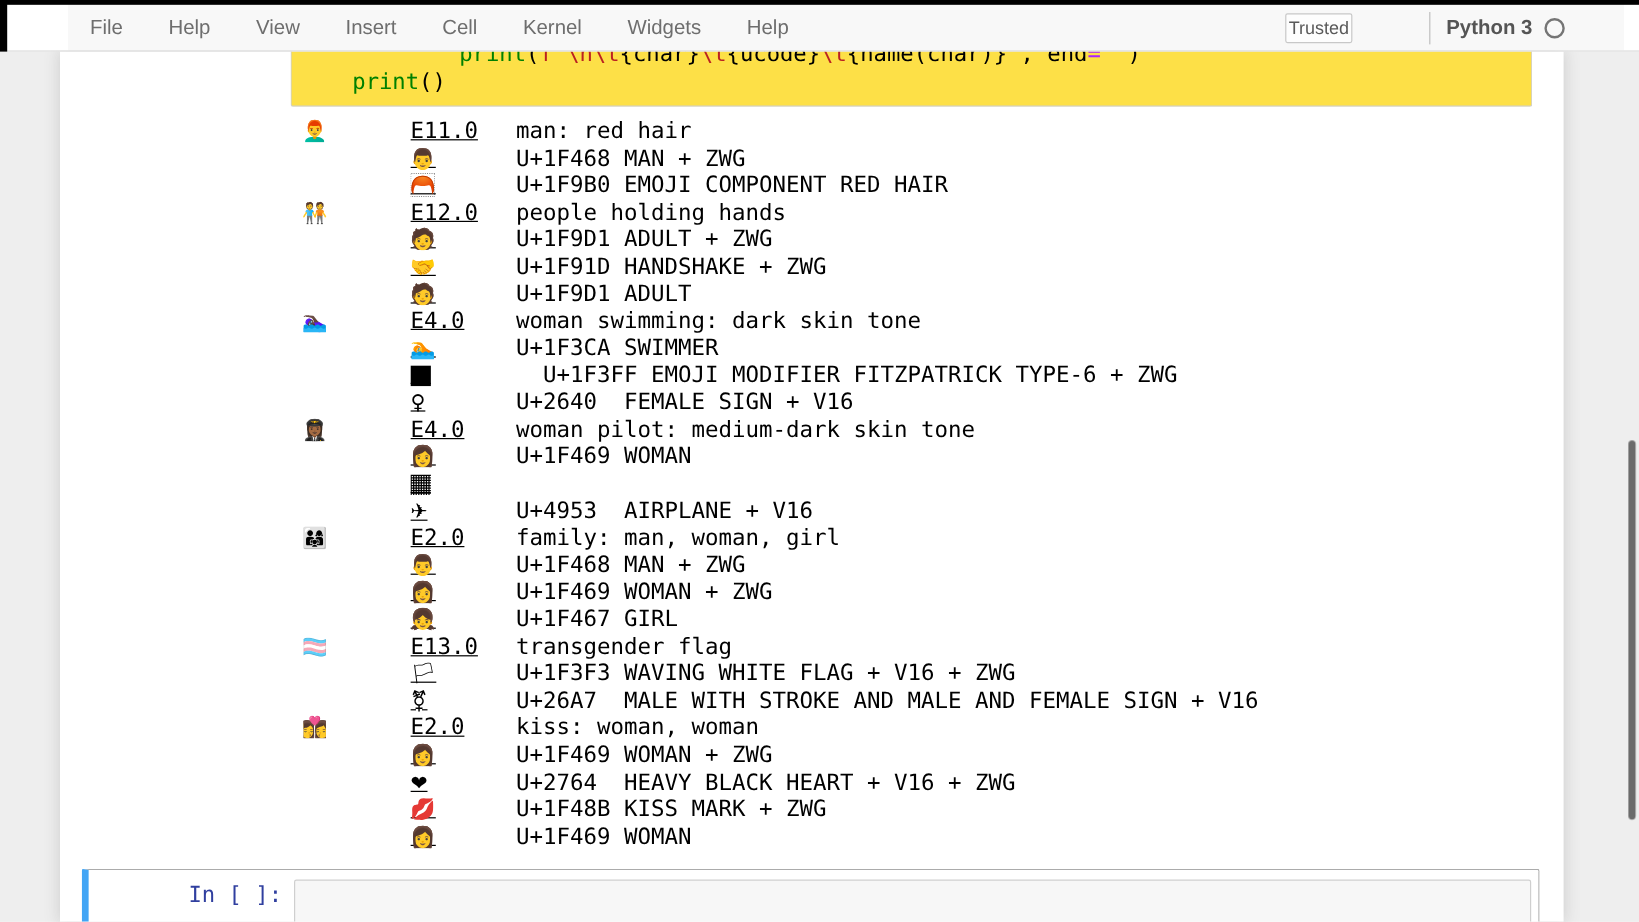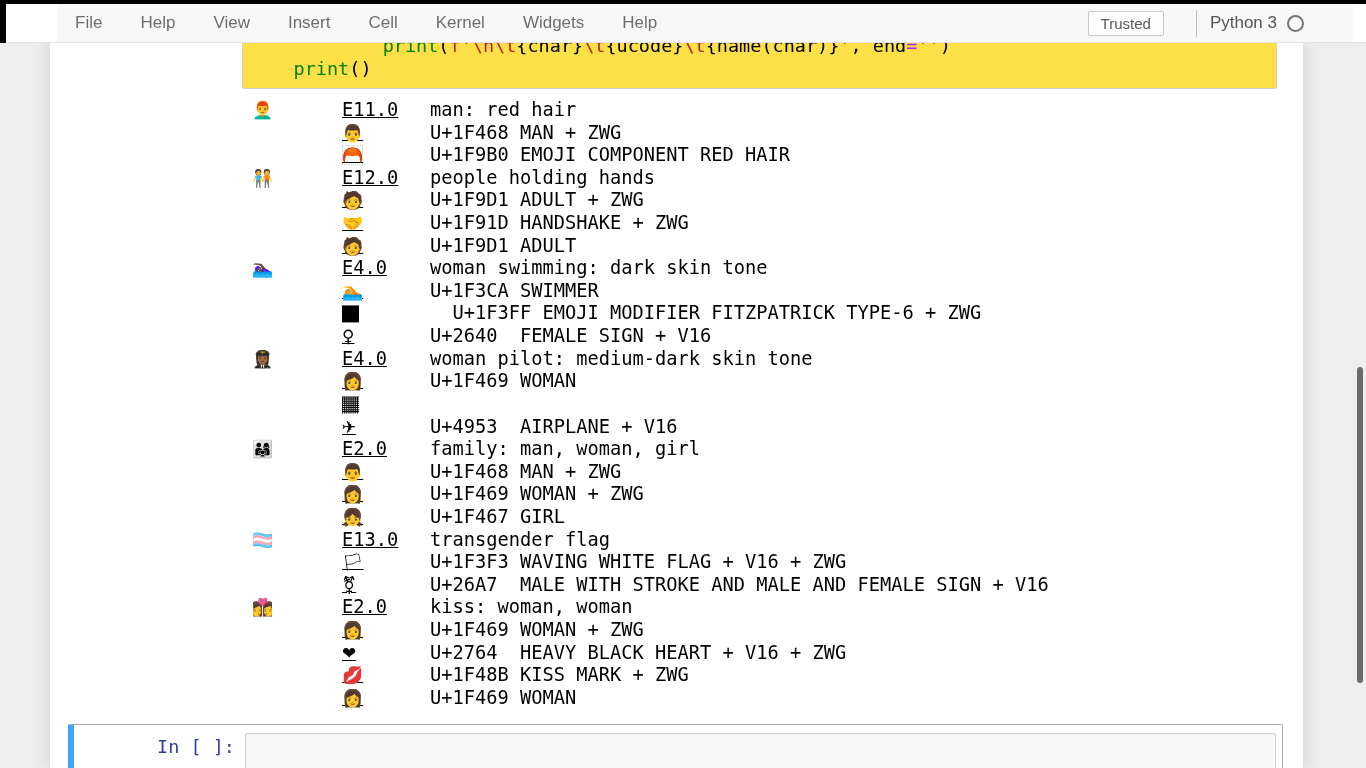--- a/index.html
+++ b/index.html
@@ -11,23 +11,23 @@
   .black-notch { position:fixed; left:0; top:0; width:6px; height:43px; background:#000; z-index:41; }
 
   
   .menubar { position:fixed; left:0; top:4px; width:1366px; height:39px; z-index:30;
              background:linear-gradient(90deg,#ffffff 0,#ffffff 57px,#f8f8f8 57px,#f8f8f8 1353px,#ffffff 1353px);
              border-bottom:1px solid #e3e3e3; display:flex; align-items:center; }
   .menu-items { display:flex; padding-left:56px; }
   .menu-item { padding:12px 19px; font-size:17px; color:#6e6e6e; cursor:pointer; line-height:38px; }
   .menubar-right { margin-left:auto; display:flex; align-items:center; padding-right:62px; }
   .trusted-btn { font-size:15px; color:#5a5a5a; background:#fdfdfd; border:1px solid #c8c8c8;
-                 border-radius:2px; padding:3px 12px; margin-right:32px; }
+                 border-radius:2px; padding:3px 2px; margin-right:64px; }
   .mb-divider { width:1px; height:27px; background:#bfbfbf; margin-right:13px; }
-  .kernel-name { font-size:17px; color:#555; margin-right:10px; }
+  .kernel-name { font-size:17px; color:#555; margin-right:10px;font-weight:bold; }
   .kernel-circle { width:17px; height:17px; border:2px solid #757575; border-radius:50%; background:transparent; }
 
   
   .notebook-page { position:absolute; left:0; top:43px; width:1366px; height:725px; background:#eeeeee; }
   .nb-container { position:absolute; left:50px; top:0; width:1253px; height:725px; background:#ffffff;
                   box-shadow:0 0 12px 1px rgba(87,87,87,0.2); overflow:hidden; }
 
   
   .mono { font-family:"DejaVu Sans Mono", monospace; }
 

